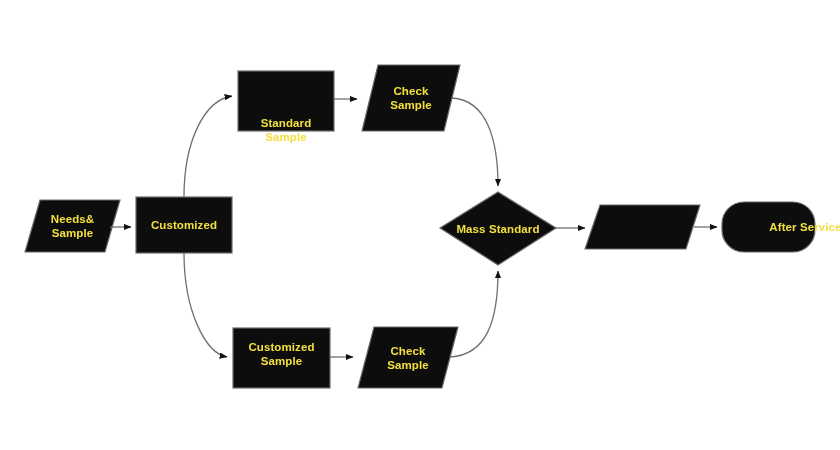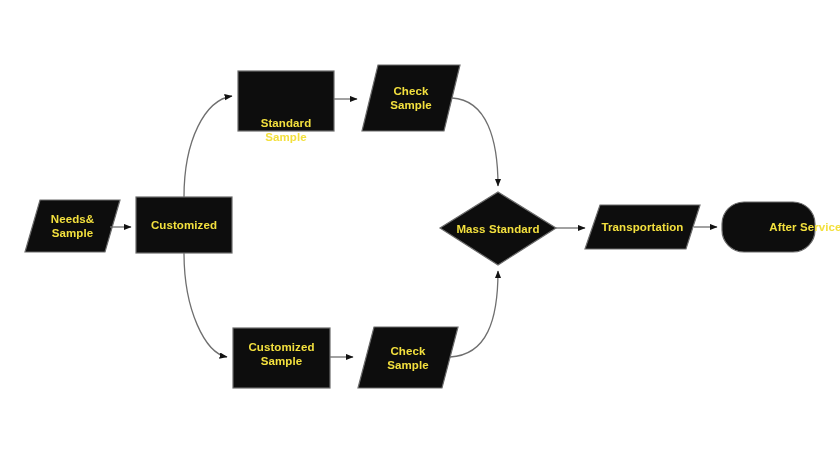--- a/index.html
+++ b/index.html
@@ -139,17 +139,16 @@
 Sample</div>
 
   <div class="node-label" style="left:233px; top:328px; width:97px; height:52px;text-align:center;">Customized
 Sample</div>
 
   <div class="node-label" style="left:358px; top:327px; width:100px; height:61px;">Check
 Sample</div>
 
   <div class="node-label" style="left:440px; top:192px; width:116px; height:73px;">Mass Standard</div>
 
-  <div class="node-label" style="left:585px; top:205px; width:115px; height:44px;">Transportation</div>
 
   <div class="node-label" style="left:722px; top:202px; width:93px; height:50px;padding-left:37px;">After Service</div>
 
 </div>
 
 </body></html>

